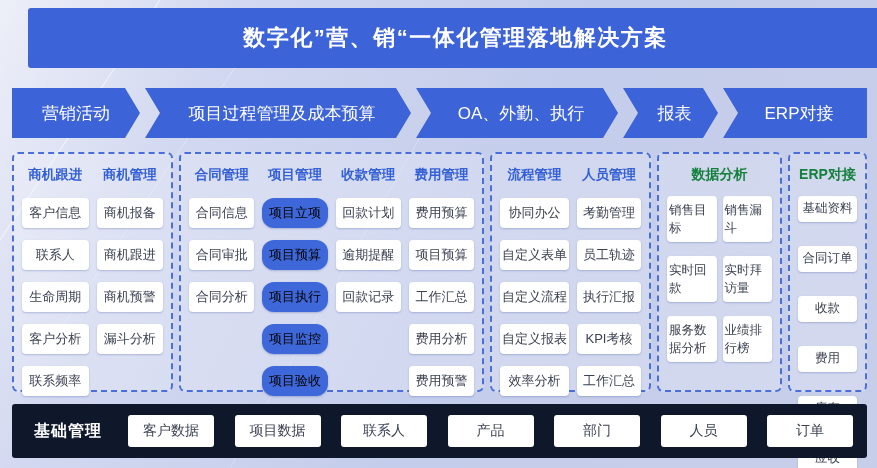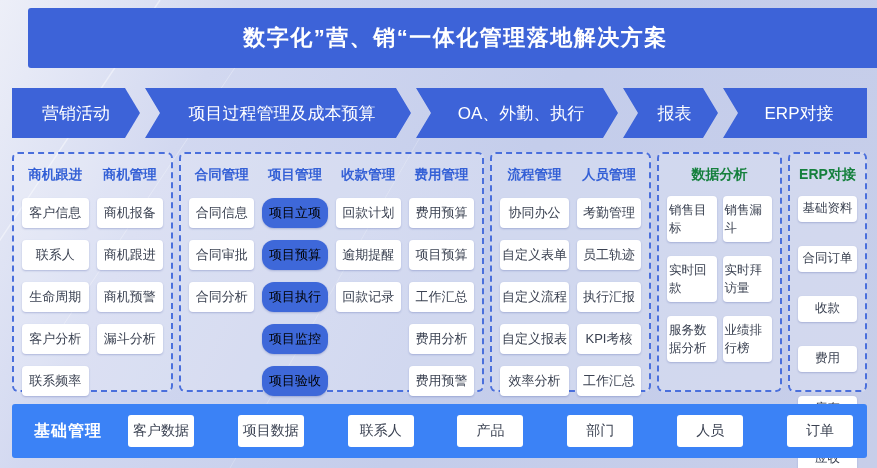--- a/index.html
+++ b/index.html
@@ -49,27 +49,27 @@
     padding:1px 2px;line-height:1.25;white-space:nowrap;
   }
   .chip.blue{background:#3e68d9;color:#000000;border-radius:12px;}
   .panel-3 .cols{gap:6px;}
   .panel-3 .col{gap:14px;}
   .panel-3 .chip{min-height:46px;font-size:12.5px;line-height:1.45;white-space:normal;padding:2px 2px;}
   .panel-4 .col{gap:24px;}
   .panel-4 .chip{min-height:26px;font-size:12.5px;}
   .bottom{
     position:absolute;left:12px;top:404px;width:855px;height:54px;
-    background:#3b82f6;border-radius:3px;box-sizing:border-box;
+    background:#0f172a;border-radius:3px;box-sizing:border-box;
     display:flex;align-items:center;padding:0 14px 0 22px;
   }
   .bottom-label{color:#fff;font-weight:bold;font-size:16px;margin-right:26px;white-space:nowrap;letter-spacing:1px;}
   .bottom-items{flex:1;display:flex;justify-content:space-between;align-items:center;}
   .bottom-chip{
-    background:#fff;border-radius:3px;width:66px;height:32px;
+    background:#fff;border-radius:3px;width:86px;height:32px;
     display:flex;align-items:center;justify-content:center;
     font-size:14px;color:#3b4252;
   }
 </style>
 </head>
 <body>
 
 <svg class="decor" width="877" height="468" viewBox="0 0 877 468">
   <line x1="160" y1="0" x2="-40" y2="300" stroke="rgba(255,255,255,0.45)" stroke-width="1.5"></line>
   <line x1="240" y1="60" x2="60" y2="330" stroke="rgba(255,255,255,0.30)" stroke-width="1"></line>

